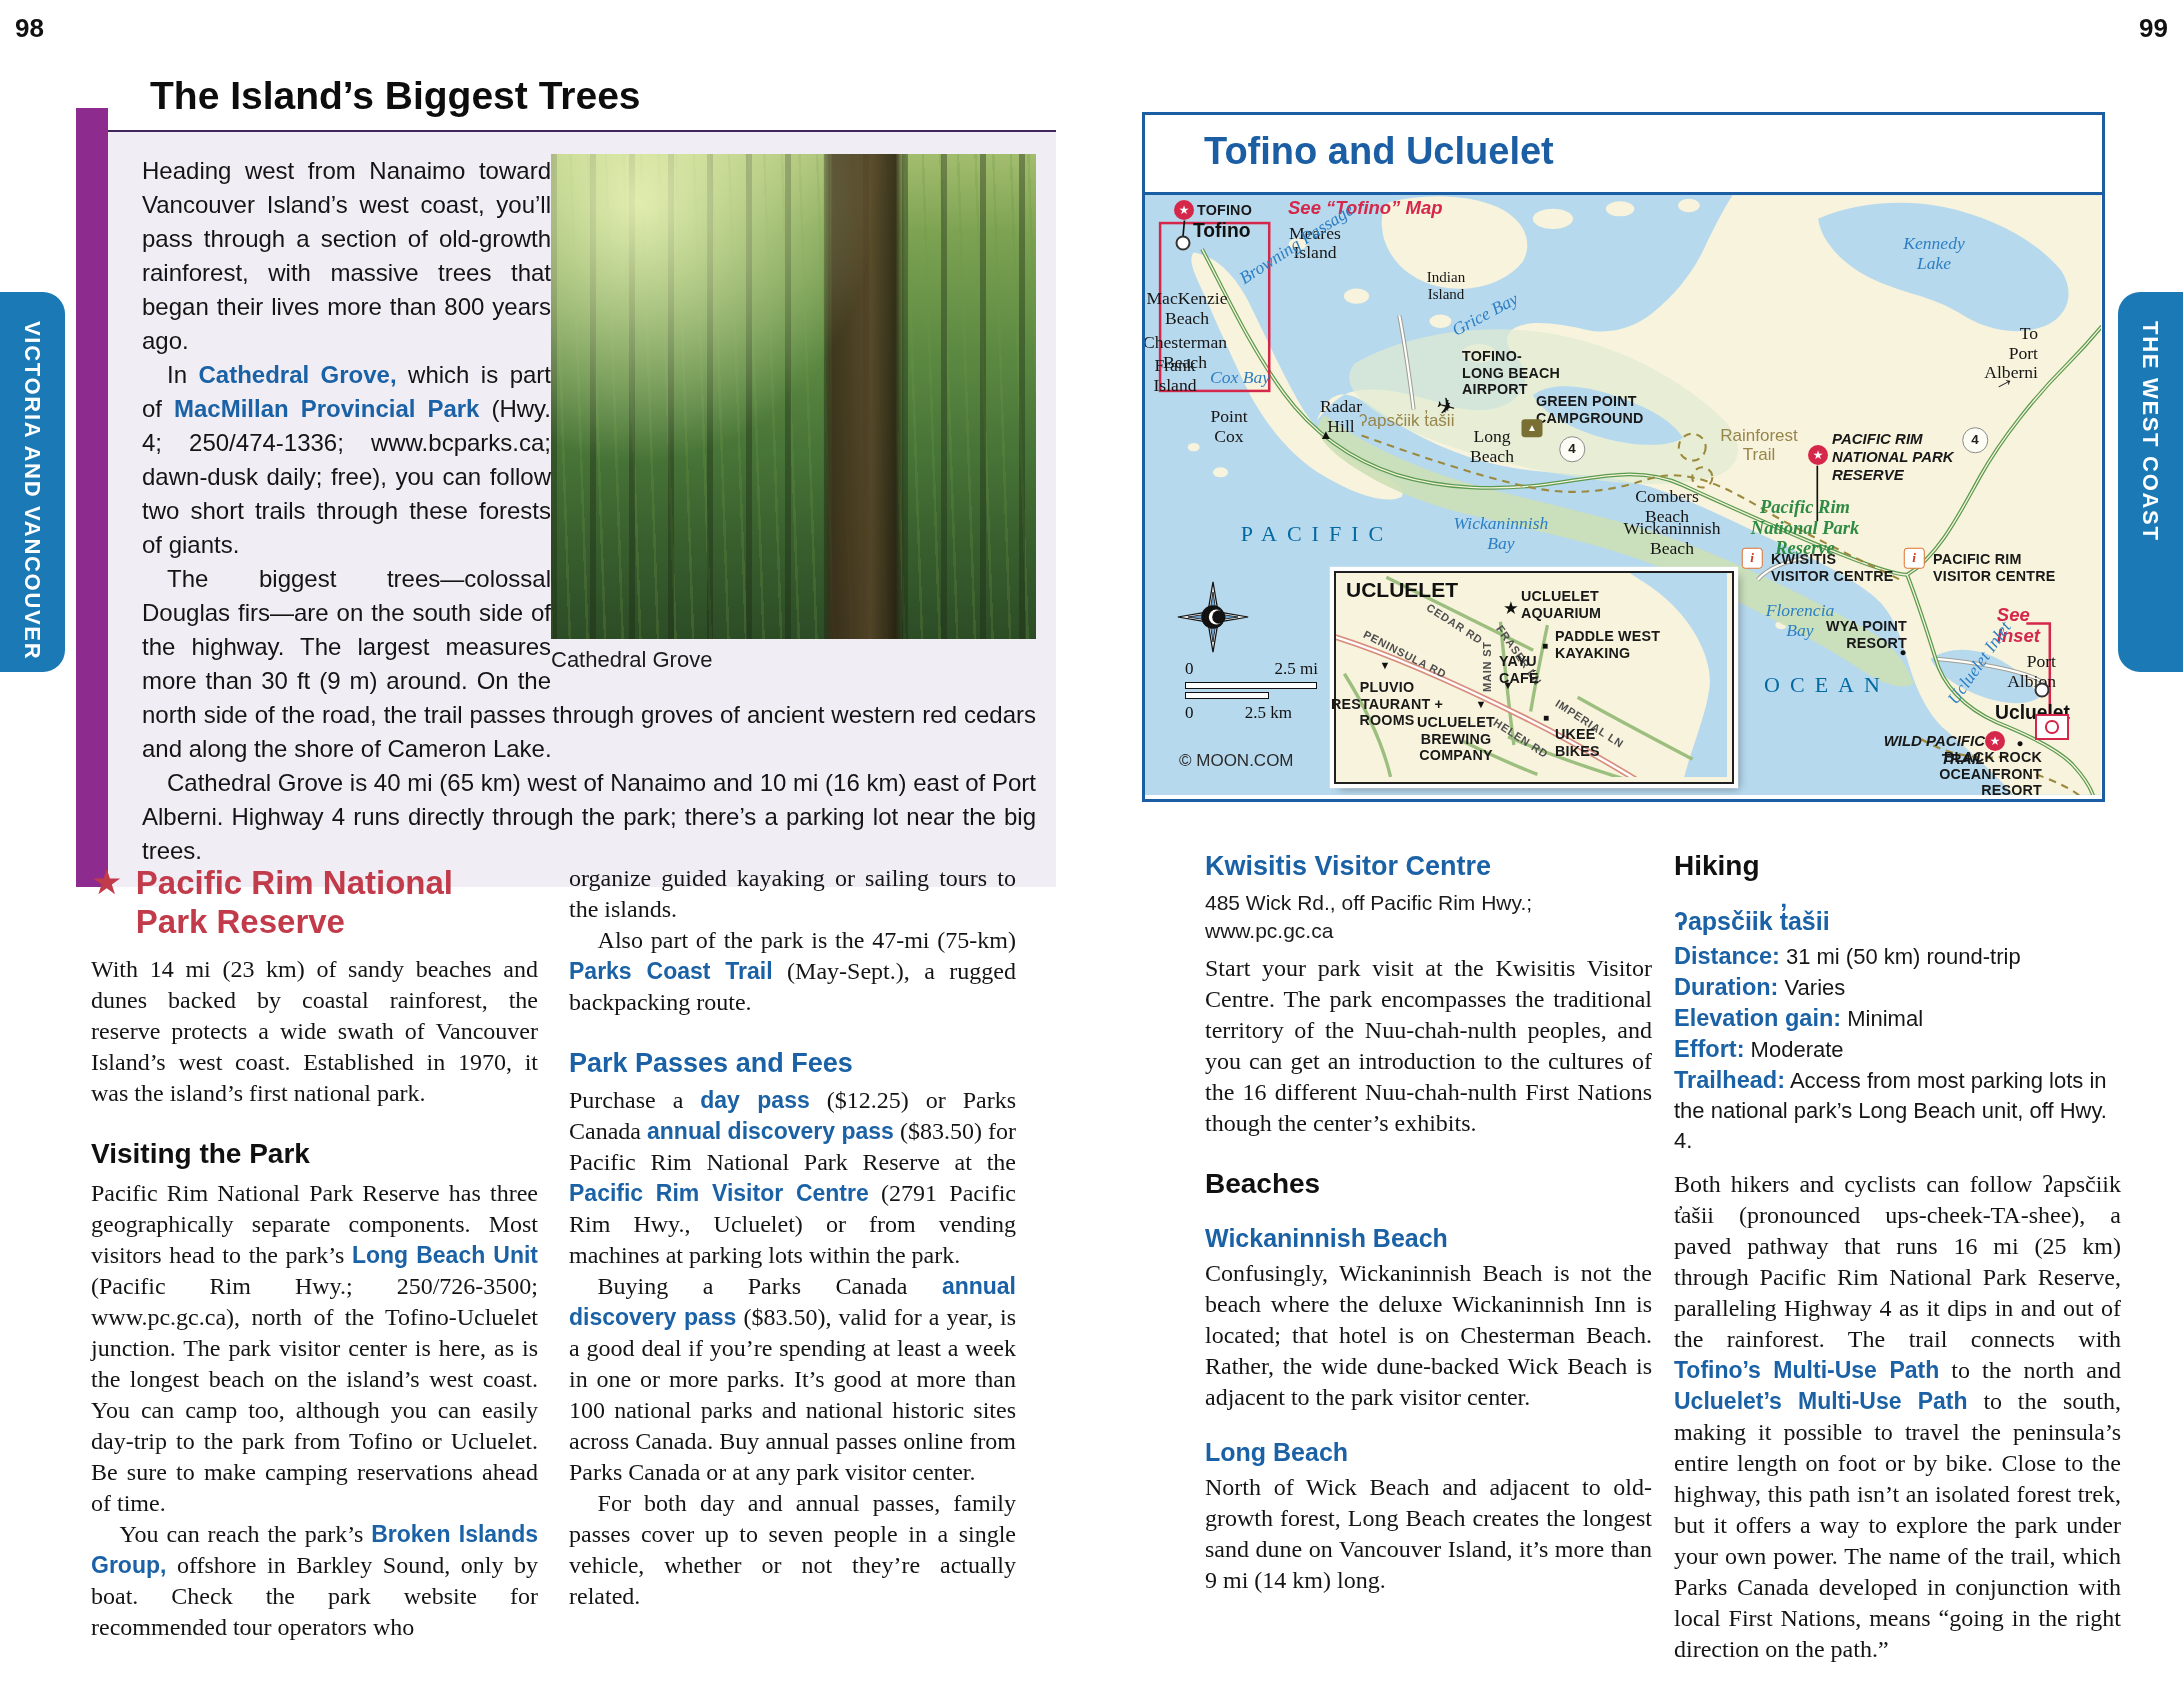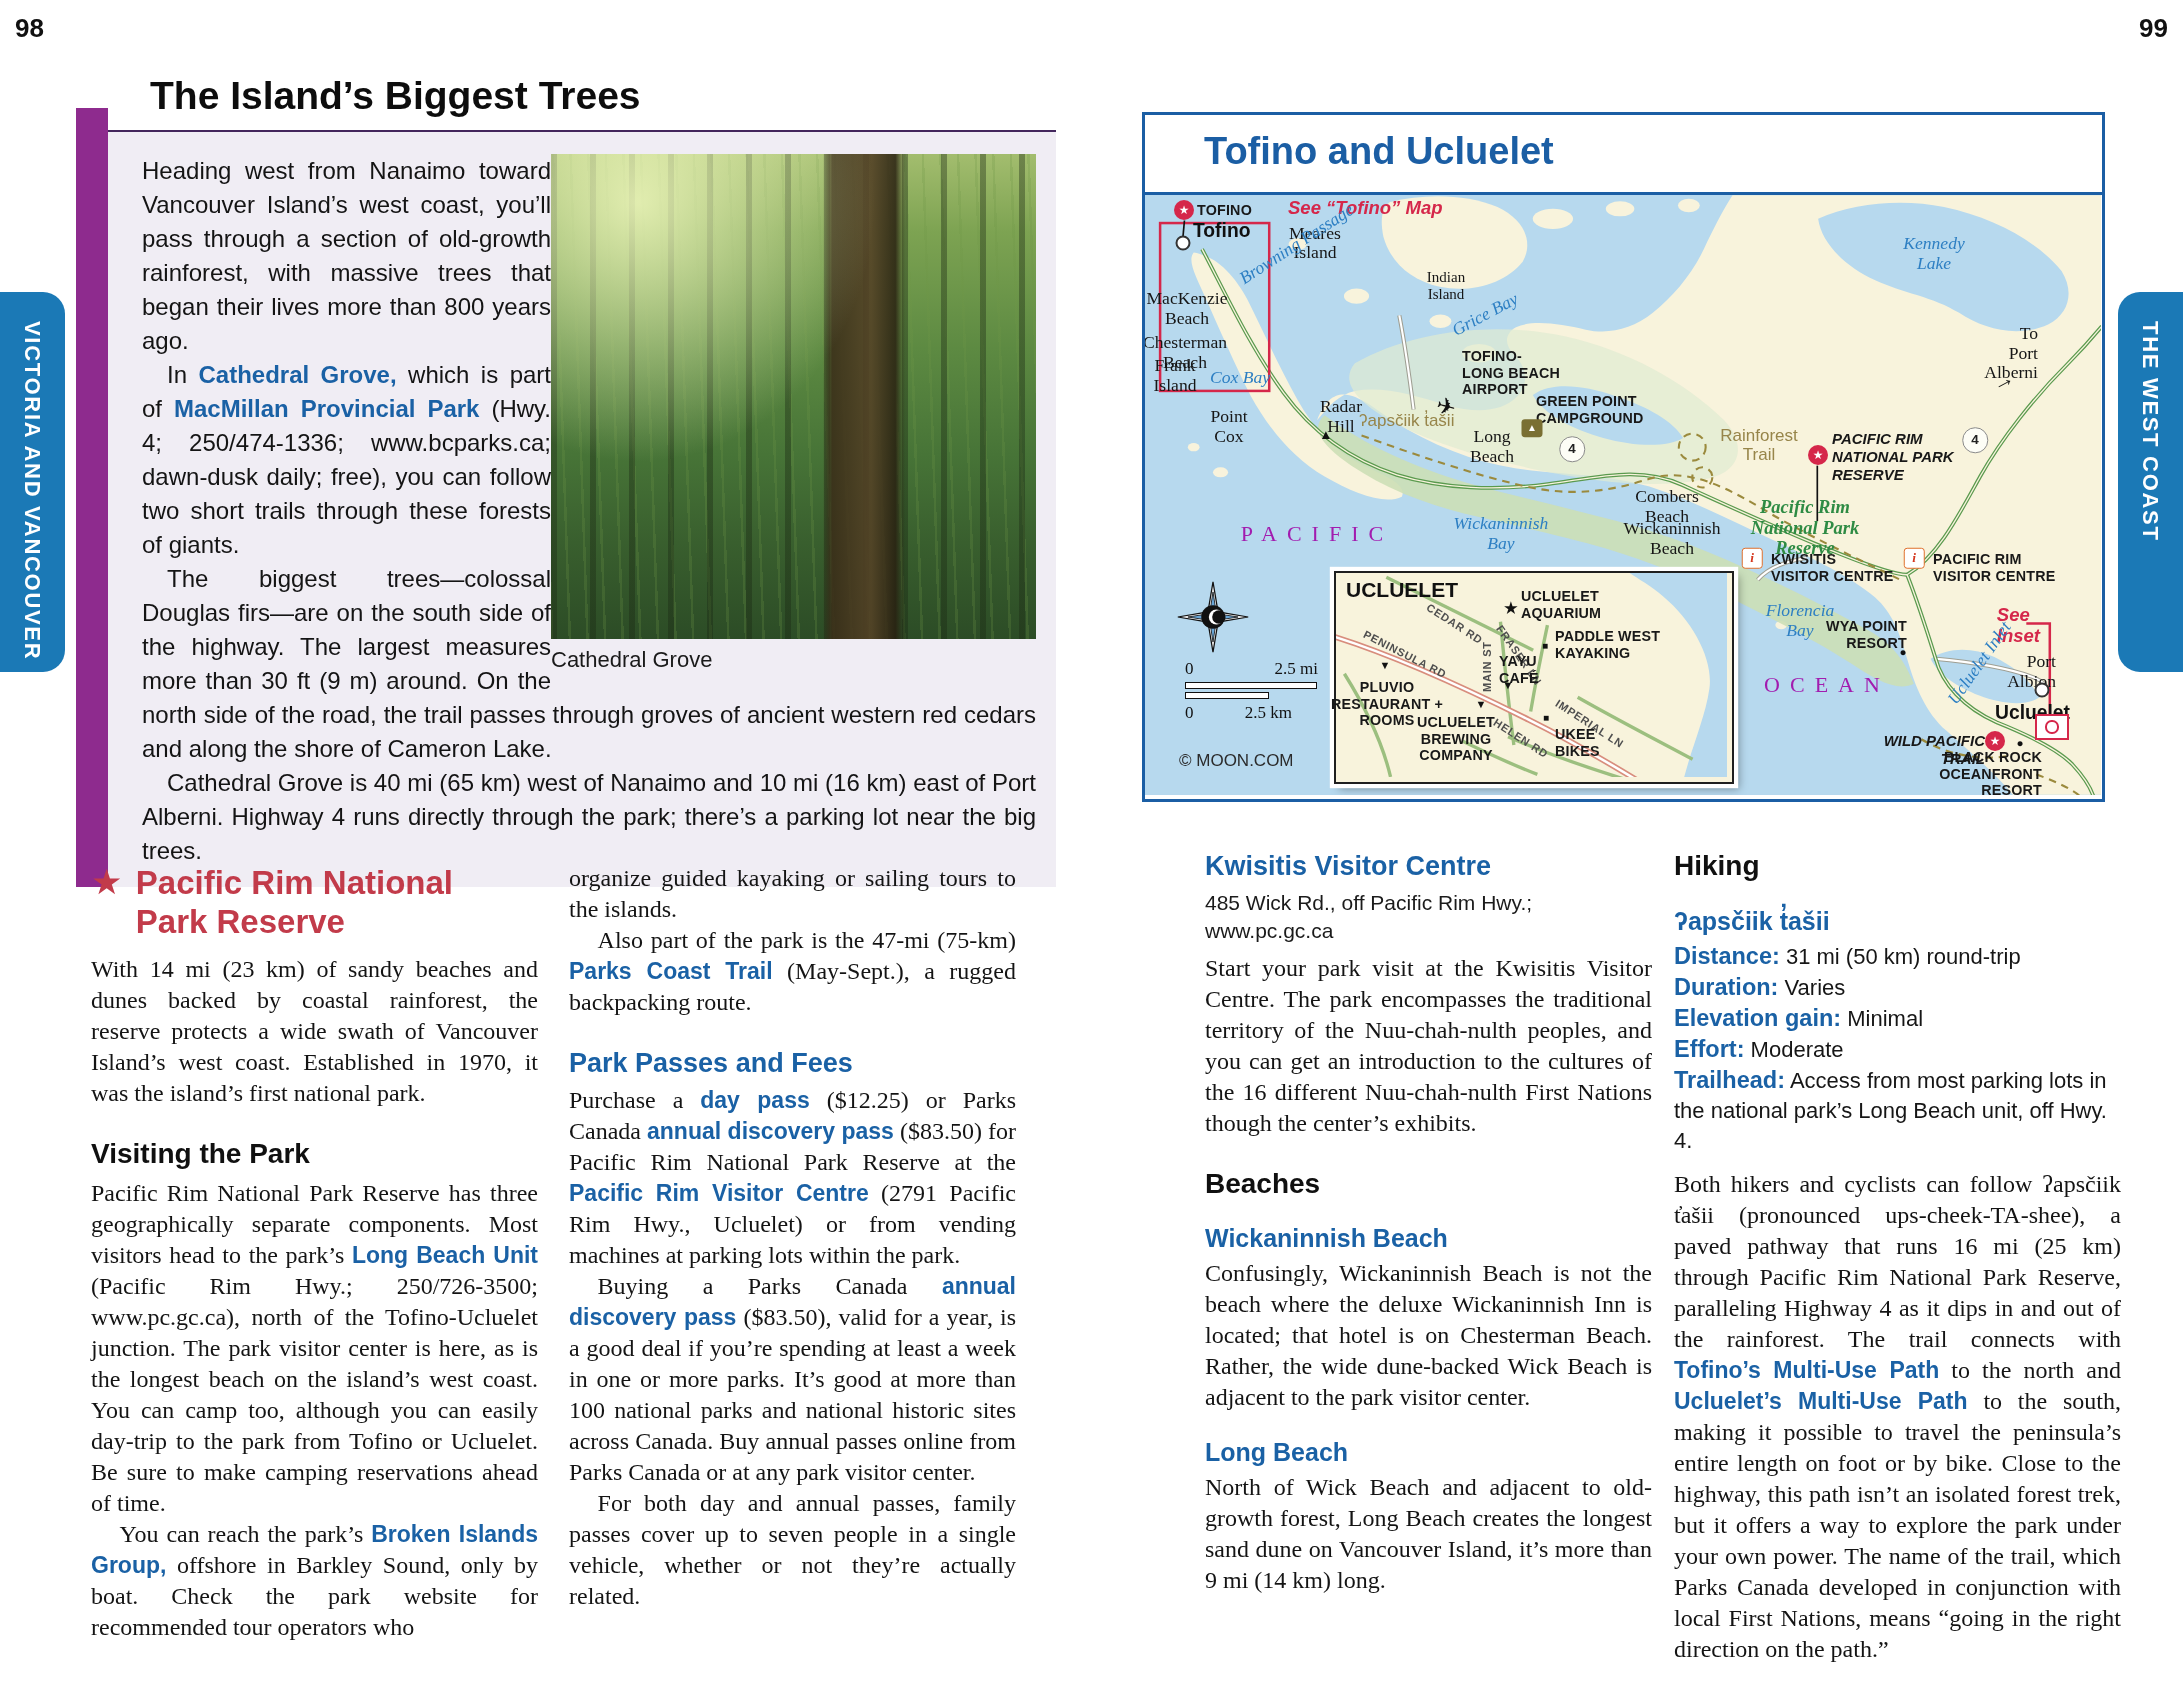--- a/index.html
+++ b/index.html
@@ -65,21 +65,21 @@
          border:2.5px solid #1f1f1f;box-shadow:0 0 0 4.2px #fff, 5px 5px 8.4px rgba(0,0,0,.35);z-index:2;}
   .inset svg{position:absolute;left:0;top:0;}
   .map-labels,.map-markers{position:absolute;left:0;top:0;width:100%;height:100%;z-index:3;pointer-events:none;}
   .ml{position:absolute;transform-origin:left top;white-space:pre-line;}
   .c-poi{font:bold 14.3px/1.16 "Liberation Sans",sans-serif;color:#181818;letter-spacing:0.2px;}
   .c-poibi{font:italic bold 15px/1.2 "Liberation Sans",sans-serif;color:#181818;}
   .c-place{font:17.6px/1.12 "Liberation Serif",serif;color:#161616;}
   .c-placesm{font:15px/1.1 "Liberation Serif",serif;color:#161616;}
   .c-town{font:bold 19.3px/1.1 "Liberation Sans",sans-serif;color:#111;}
   .c-wateri{font:italic 17.6px/1.12 "Liberation Serif",serif;color:#2d7fc3;}
-  .c-ocean{font:22px "Liberation Serif",serif;color:#a21caf;letter-spacing:10px;}
+  .c-ocean{font:22px "Liberation Serif",serif;color:#0369a1;letter-spacing:10px;}
   .c-trail{font:17px/1.1 "Liberation Sans",sans-serif;color:#97854a;}
   .c-park{font:italic bold 18.5px/1.12 "Liberation Serif",serif;color:#2e8b44;}
   .c-rednote{font:italic bold 18.5px/1.12 "Liberation Sans",sans-serif;color:#d5274a;padding-left:44px;}
   .c-insettitle{font:bold 21px "Liberation Sans",sans-serif;color:#111;}
   .c-road{font:bold 11px "Liberation Sans",sans-serif;color:#4f4f4f;letter-spacing:0.8px;}
   .mk{position:absolute;transform:translate(-50%,-50%);display:flex;align-items:center;justify-content:center;z-index:3;}
   .mk-starc{width:20px;height:20px;border-radius:50%;background:#d5274a;color:#fff;font-size:11.8px;}
   .mk-bstar{color:#111;font-size:17.6px;}
   .mk-info{width:18.5px;height:18.5px;border-radius:3.4px;background:#fff;border:1.7px solid #e0702d;
            color:#d5381f;font:italic bold 13.4px "Liberation Serif",serif;}

